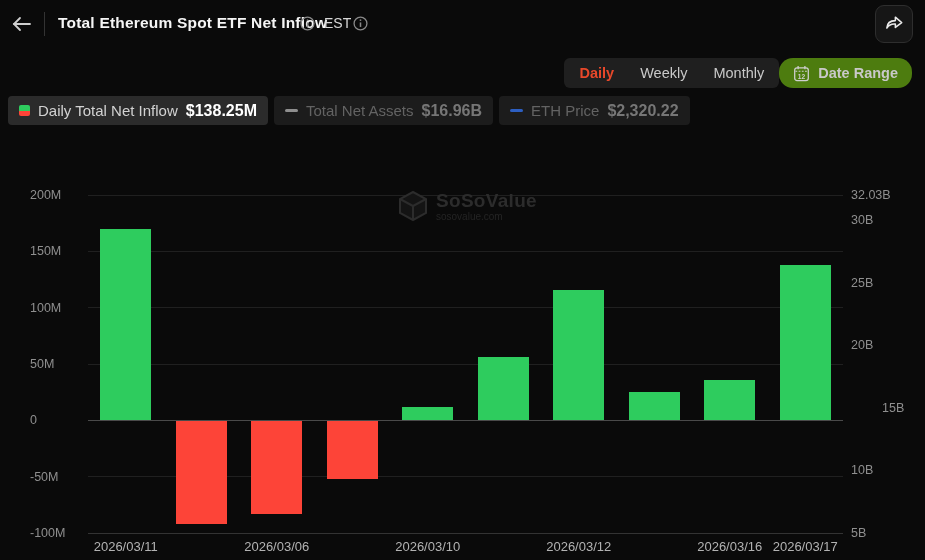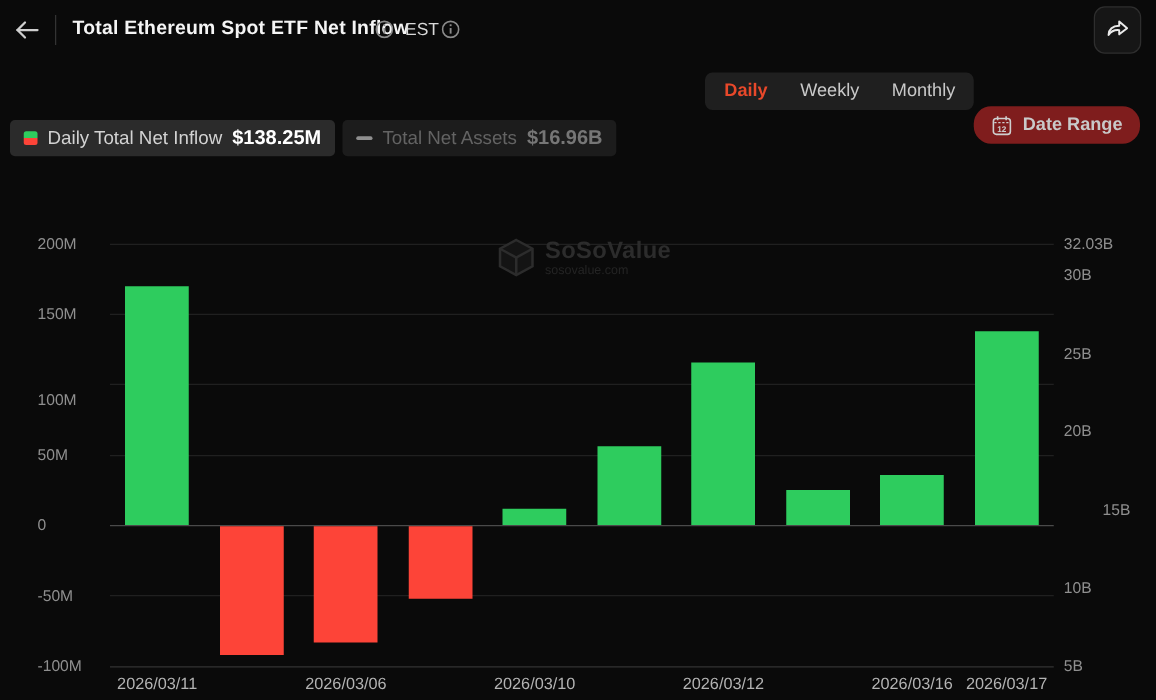--- a/index.html
+++ b/index.html
@@ -27,22 +27,22 @@
   }
   
   .controls { position:absolute; top:58px; right:13px; display:flex; height:30px; }
   .tab-group {
     display:flex; align-items:center; gap:26px; background:#1f1f1f;
     border-radius:6px; padding:0 15px; height:30px;
   }
   .tab { font-size:14.5px; color:#c9c9c9; cursor:pointer; }
   .tab.active { color:#e8482a; font-weight:bold; }
   .date-range-btn {
-    display:flex; align-items:center; gap:8px; background:#7f1d1d;
-    border-radius:14px; padding:0 14px; height:30px; cursor:pointer;margin-top:27px;
+    display:flex; align-items:center; gap:8px; background:#4d7c0f;
+    border-radius:14px; padding:0 14px; height:30px; cursor:pointer;
   }
   .date-range-btn span { font-size:14.5px; font-weight:bold; color:#c9c9c9; }
   
   .legend { position:absolute; top:96px; left:8px; display:flex; gap:6px;border-radius:14px; }
   .legend-chip {
     display:flex; align-items:center; gap:8px; height:29px; padding:0 11px;
     border-radius:4px; cursor:pointer;
   }
   .legend-chip.active { background:#2b2b2b; }
   .legend-chip.dim { background:#1c1c1c; }
@@ -128,29 +128,34 @@
   <div class="legend-chip active">
     <span class="swatch-bar"></span>
     <span class="lbl">Daily Total Net Inflow</span>
     <span class="val">$138.25M</span>
   </div>
   <div class="legend-chip dim">
     <span class="swatch-dash gray"></span>
     <span class="lbl">Total Net Assets</span>
     <span class="val">$16.96B</span>
   </div>
+  <div class="legend-chip dim">
+    <span class="swatch-dash blue"></span>
+    <span class="lbl">ETH Price</span>
+    <span class="val">$2,320.22</span>
+  </div>
 </div>
 
 <div class="chart" id="chart">
     <div class="gridline" style="left: 88px; top: 194.5px; width: 755px; background: rgb(32, 32, 32);"></div>
     <div class="ylab left" style="left: 30px; top: 188px;">200M</div>
     <div class="gridline" style="left: 88px; top: 250.833px; width: 755px; background: rgb(32, 32, 32);"></div>
     <div class="ylab left" style="left: 30px; top: 244.333px;">150M</div>
     <div class="gridline" style="left: 88px; top: 307.167px; width: 755px; background: rgb(32, 32, 32);"></div>
-    <div class="ylab left" style="left: 30px; top: 300.667px; margin-top: 12px;">100M</div>
+    <div class="ylab left" style="left: 30px; top: 300.667px;">100M</div>
     <div class="gridline" style="left: 88px; top: 363.5px; width: 755px; background: rgb(32, 32, 32);"></div>
     <div class="ylab left" style="left: 30px; top: 357px;">50M</div>
     <div class="gridline" style="left: 88px; top: 419.833px; width: 755px; background: rgb(74, 74, 74);"></div>
     <div class="ylab left" style="left: 30px; top: 413.333px;">0</div>
     <div class="gridline" style="left: 88px; top: 476.167px; width: 755px; background: rgb(32, 32, 32);"></div>
     <div class="ylab left" style="left: 30px; top: 469.667px;">-50M</div>
     <div class="gridline" style="left: 88px; top: 532.5px; width: 755px; background: rgb(51, 51, 51);"></div>
     <div class="ylab left" style="left: 30px; top: 526px;">-100M</div>
     <div class="ylab right" style="left: 851px; top: 188px;">32.03B</div>
     <div class="ylab right" style="left: 851px; top: 213.384px;">30B</div>

